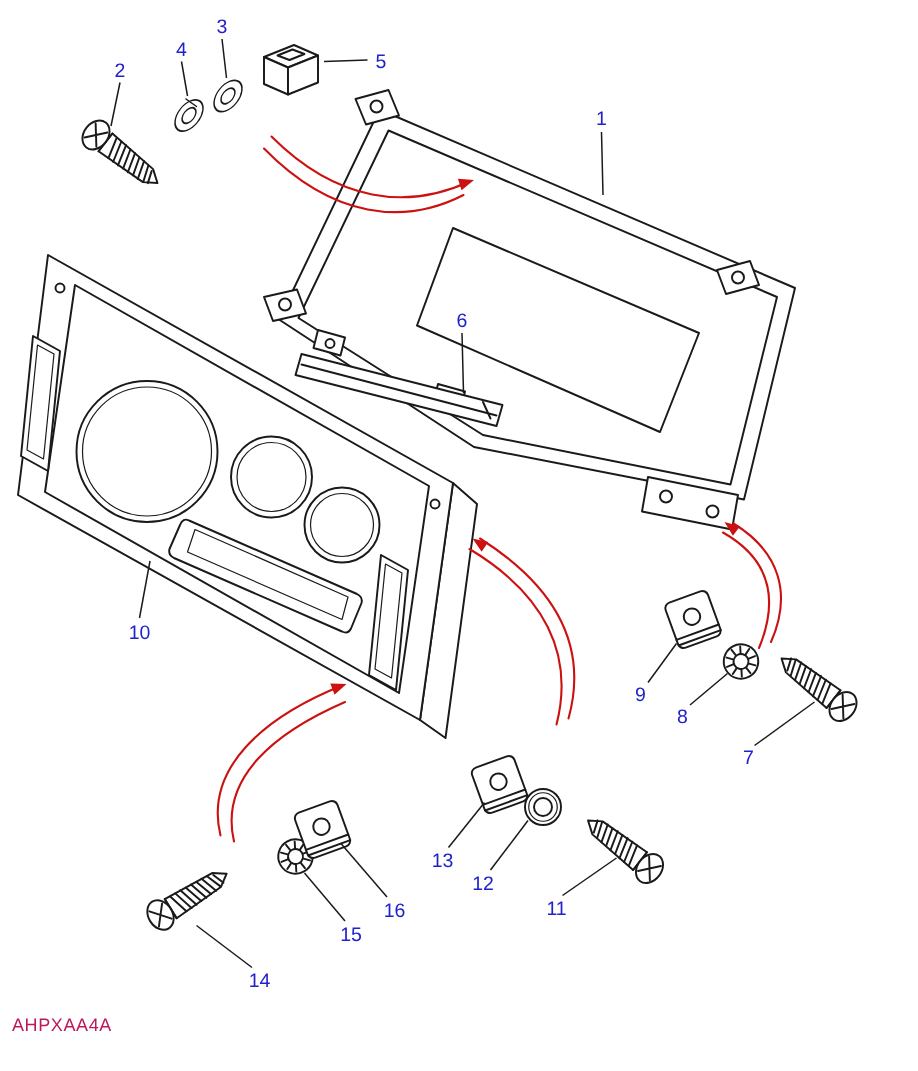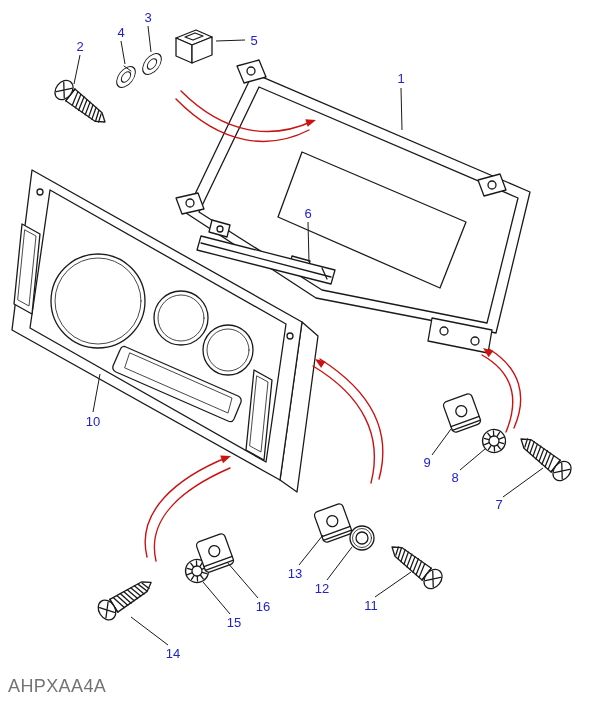--- a/index.html
+++ b/index.html
@@ -1,19 +1,19 @@
 <!DOCTYPE html>
 <html><head>
 <meta charset="utf-8">
 <style>
   html,body{margin:0;padding:0;background:#fff;}
   .diagram-wrap{position:relative;width:612px;height:714px;background:#fff;overflow:hidden;
                 font-family:"Liberation Sans",sans-serif;}
   .diagram-svg{position:absolute;left:0;top:0;}
-  .figure-code{position:absolute;left:8px;top:676px;font-size:18px;color:#737373;
+  .figure-code{position:absolute;left:8px;top:676px;font-size:12px;color:#be185d;
                letter-spacing:.4px;font-family:"Liberation Sans",sans-serif;}
 </style>
 </head>
 <body>
 
 <div class="diagram-wrap">
 
 <svg class="diagram-svg" width="612" height="714" viewBox="0 0 612 714">
 
   <defs>

